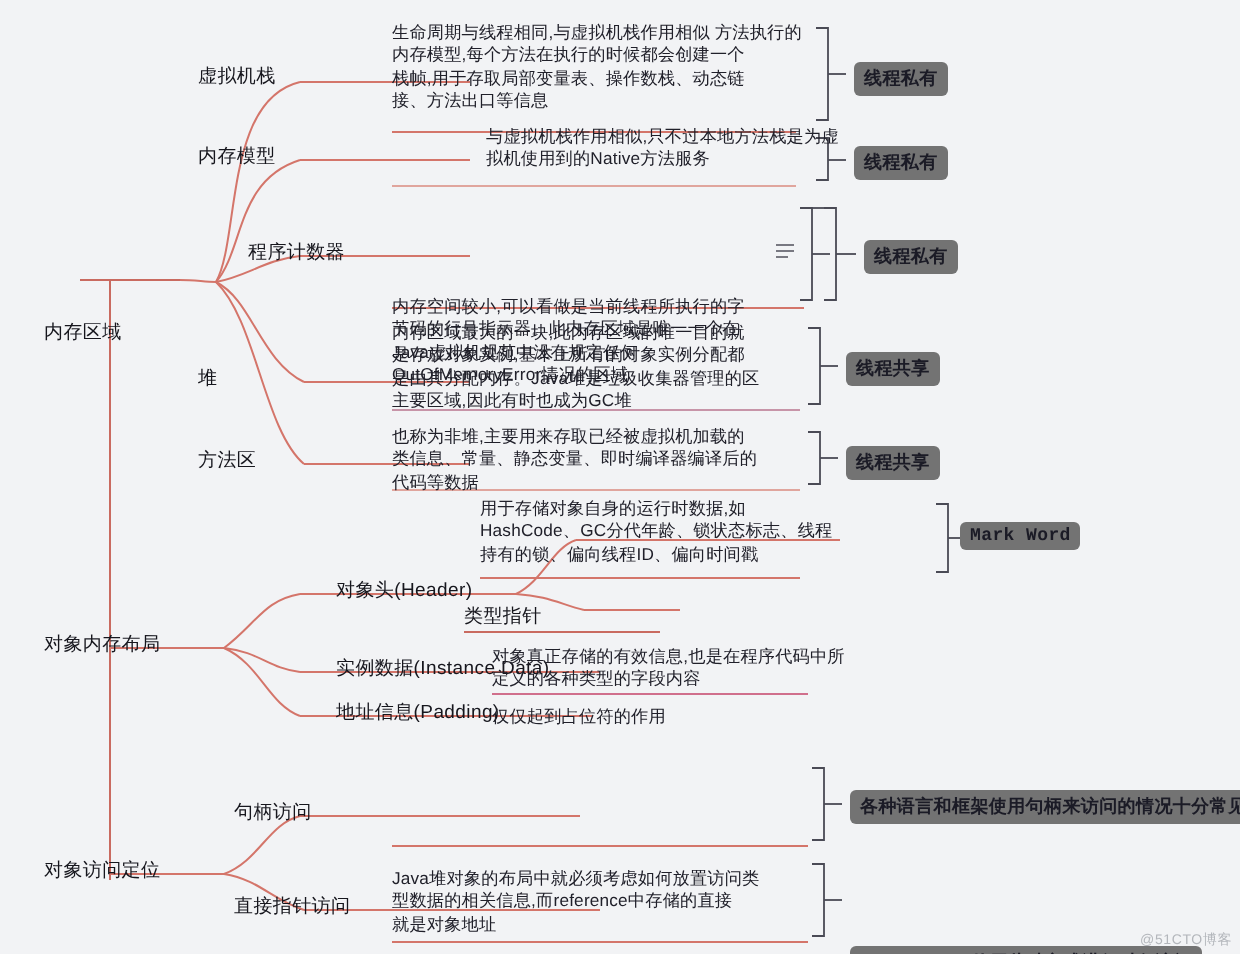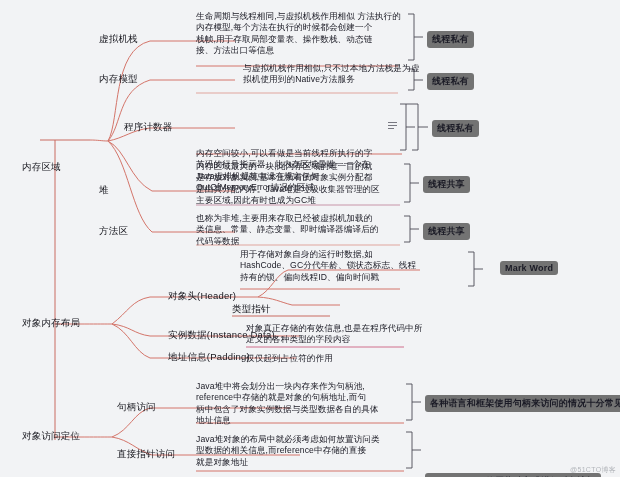--- a/index.html
+++ b/index.html
@@ -205,37 +205,33 @@
 类信息、常量、静态变量、即时编译器编译后的
 代码等数据</div>
   <div class="chip" style="left:423px; top:223px;">线程共享</div>
 
   <div class="node topic topic-root" style="left:22px; top:317px;">对象内存布局</div>
 
   <div class="node topic" style="left:168px; top:290px;">对象头(Header)</div>
   <div class="node para" style="left:240px; top:249px; width:225px;">用于存储对象自身的运行时数据,如
 HashCode、GC分代年龄、锁状态标志、线程
 持有的锁、偏向线程ID、偏向时间戳</div>
-  <div class="chip" style="left:500px; top:261px;">Mark Word</div>
+  <div class="chip" style="left:480px; top:261px;font-family:Liberation Mono, monospace;">Mark Word</div>
   <div class="node topic" style="left:232px; top:303px;">类型指针</div>
 
   <div class="node topic" style="left:168px; top:329px;">实例数据(Instance Data)</div>
   <div class="node para" style="left:246px; top:323px; width:210px;">对象真正存储的有效信息,也是在程序代码中所
 定义的各种类型的字段内容</div>
 
   <div class="node topic" style="left:168px; top:351px;">地址信息(Padding)</div>
   <div class="node para" style="left:246px; top:353px; width:210px;">仅仅起到占位符的作用</div>
 
   <div class="node topic topic-root" style="left:22px; top:430px;">对象访问定位</div>
 
   <div class="node topic" style="left:117px; top:401px;">句柄访问</div>
-  <div class="node para" style="left:196px; top:381px; width:208px;">Java堆中将会划分出一块内存来作为句柄池,
-reference中存储的就是对象的句柄地址,而句
-柄中包含了对象实例数据与类型数据各自的具体
-地址信息</div>
   <div class="chip" style="left:425px; top:395px;">各种语言和框架使用句柄来访问的情况十分常见</div>
 
   <div class="node topic" style="left:117px; top:448px;">直接指针访问</div>
   <div class="node para" style="left:196px; top:434px; width:208px;">Java堆对象的布局中就必须考虑如何放置访问类
 型数据的相关信息,而reference中存储的直接
 就是对象地址</div>
   <div class="chip" style="left:425px; top:443px;margin-top:30px;">Sun Hotspot使用此种方式进行对象访问</div>
 
   <div class="watermark">@51CTO博客</div>
 </div>

